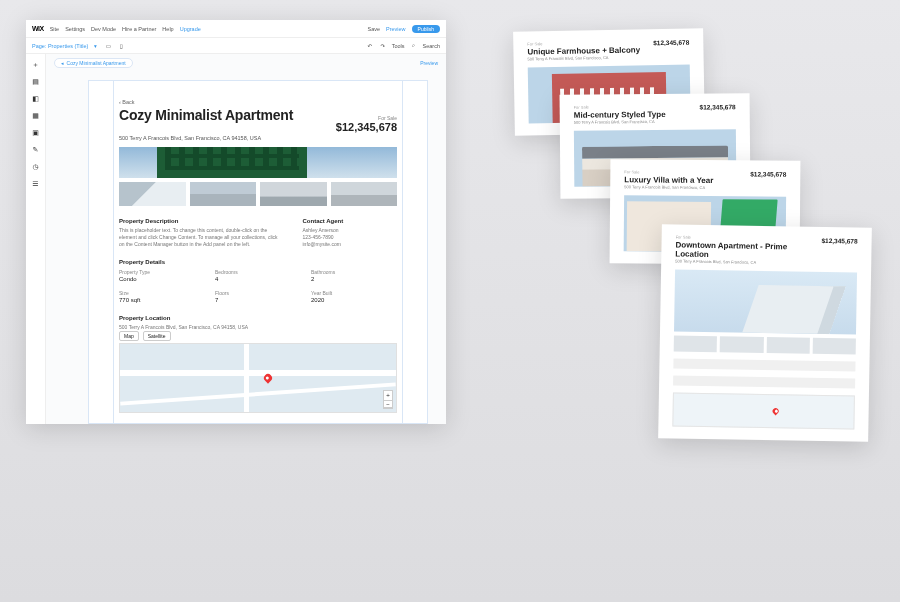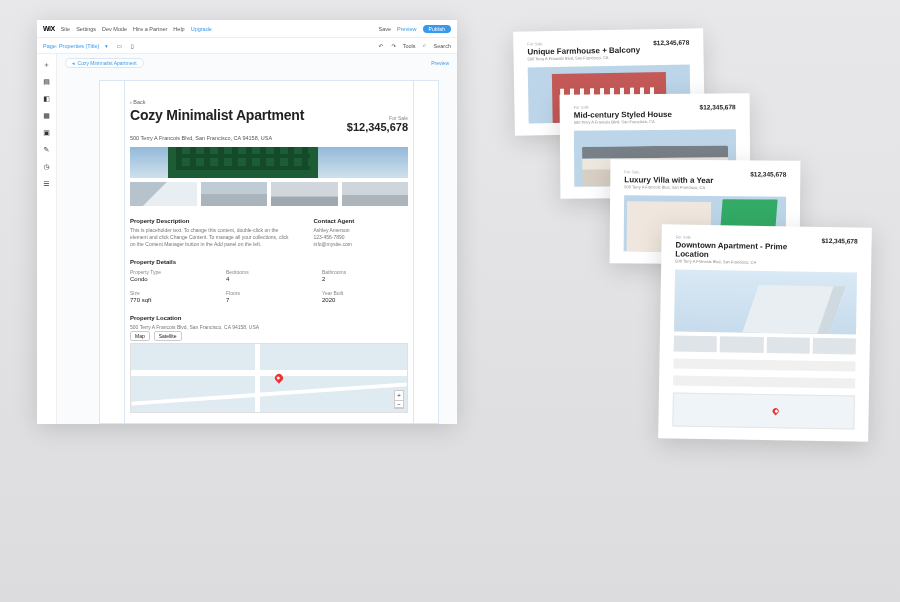--- a/index.html
+++ b/index.html
@@ -12,21 +12,21 @@
     position: relative;
     overflow: hidden;
   }
   
   .editor {
     position: absolute;
     left: 26px; top: 20px;
     width: 420px; height: 404px;
     background: #fff;
     box-shadow: 0 4px 24px rgba(0,0,0,.15);
-    display: flex; flex-direction: column; margin-left: 11px;
+    display: flex; flex-direction: column;
   }
   .topbar {
     height: 18px;
     border-bottom: 1px solid #eee;
     display: flex; align-items: center;
     padding: 0 6px;
     gap: 6px;
     font-size: 5.5px; color: #555;
   }
   .brand { font-weight: 900; color: #000; font-size: 7px; letter-spacing: -.5px; }
@@ -344,21 +344,21 @@
       </div>
       <div class="pr">$12,345,678</div>
     </div>
     <div class="ph farm"></div>
   </div>
 
   <div class="card c2">
     <div class="tr">
       <div>
         <div class="st">For Sale</div>
-        <div class="ct">Mid-century Styled House</div>
+        <div class="ct">Mid-century Styled Type</div>
         <div class="ad">500 Terry A Francois Blvd, San Francisco, CA</div>
       </div>
       <div class="pr">$12,345,678</div>
     </div>
     <div class="ph mid"></div>
   </div>
 
   <div class="card c3">
     <div class="tr">
       <div>

